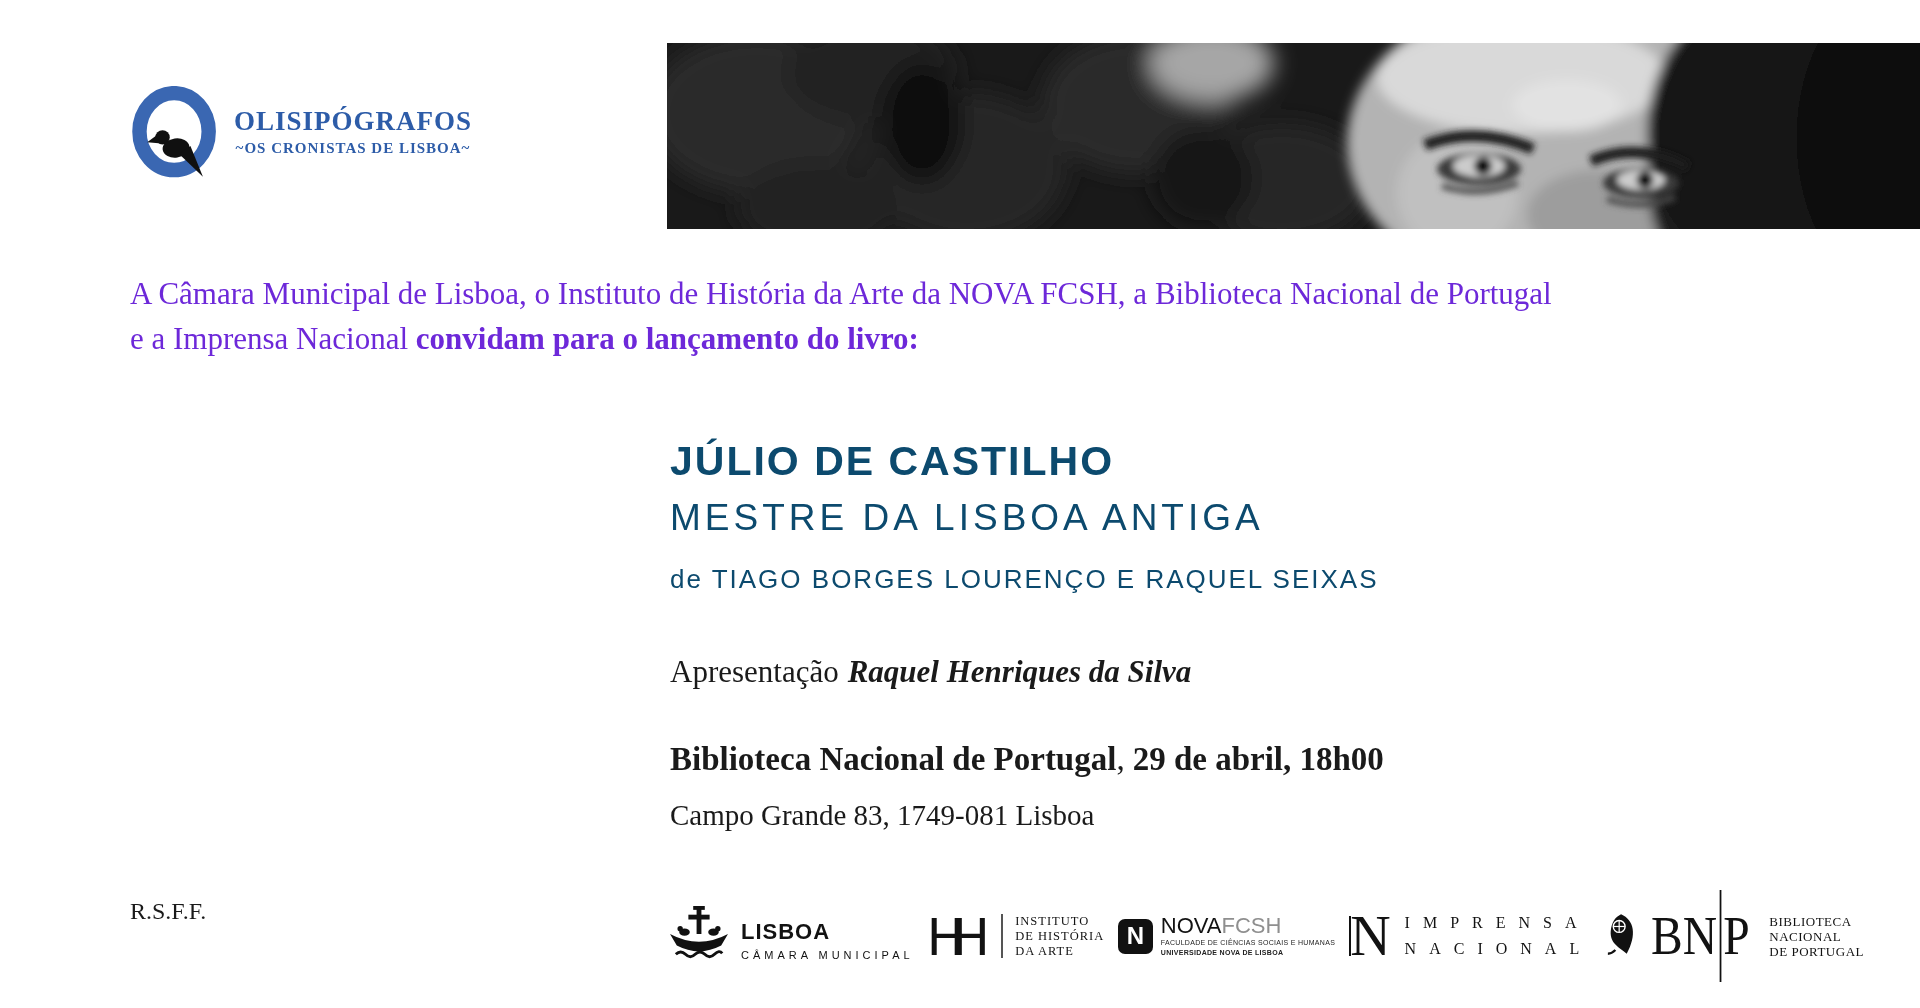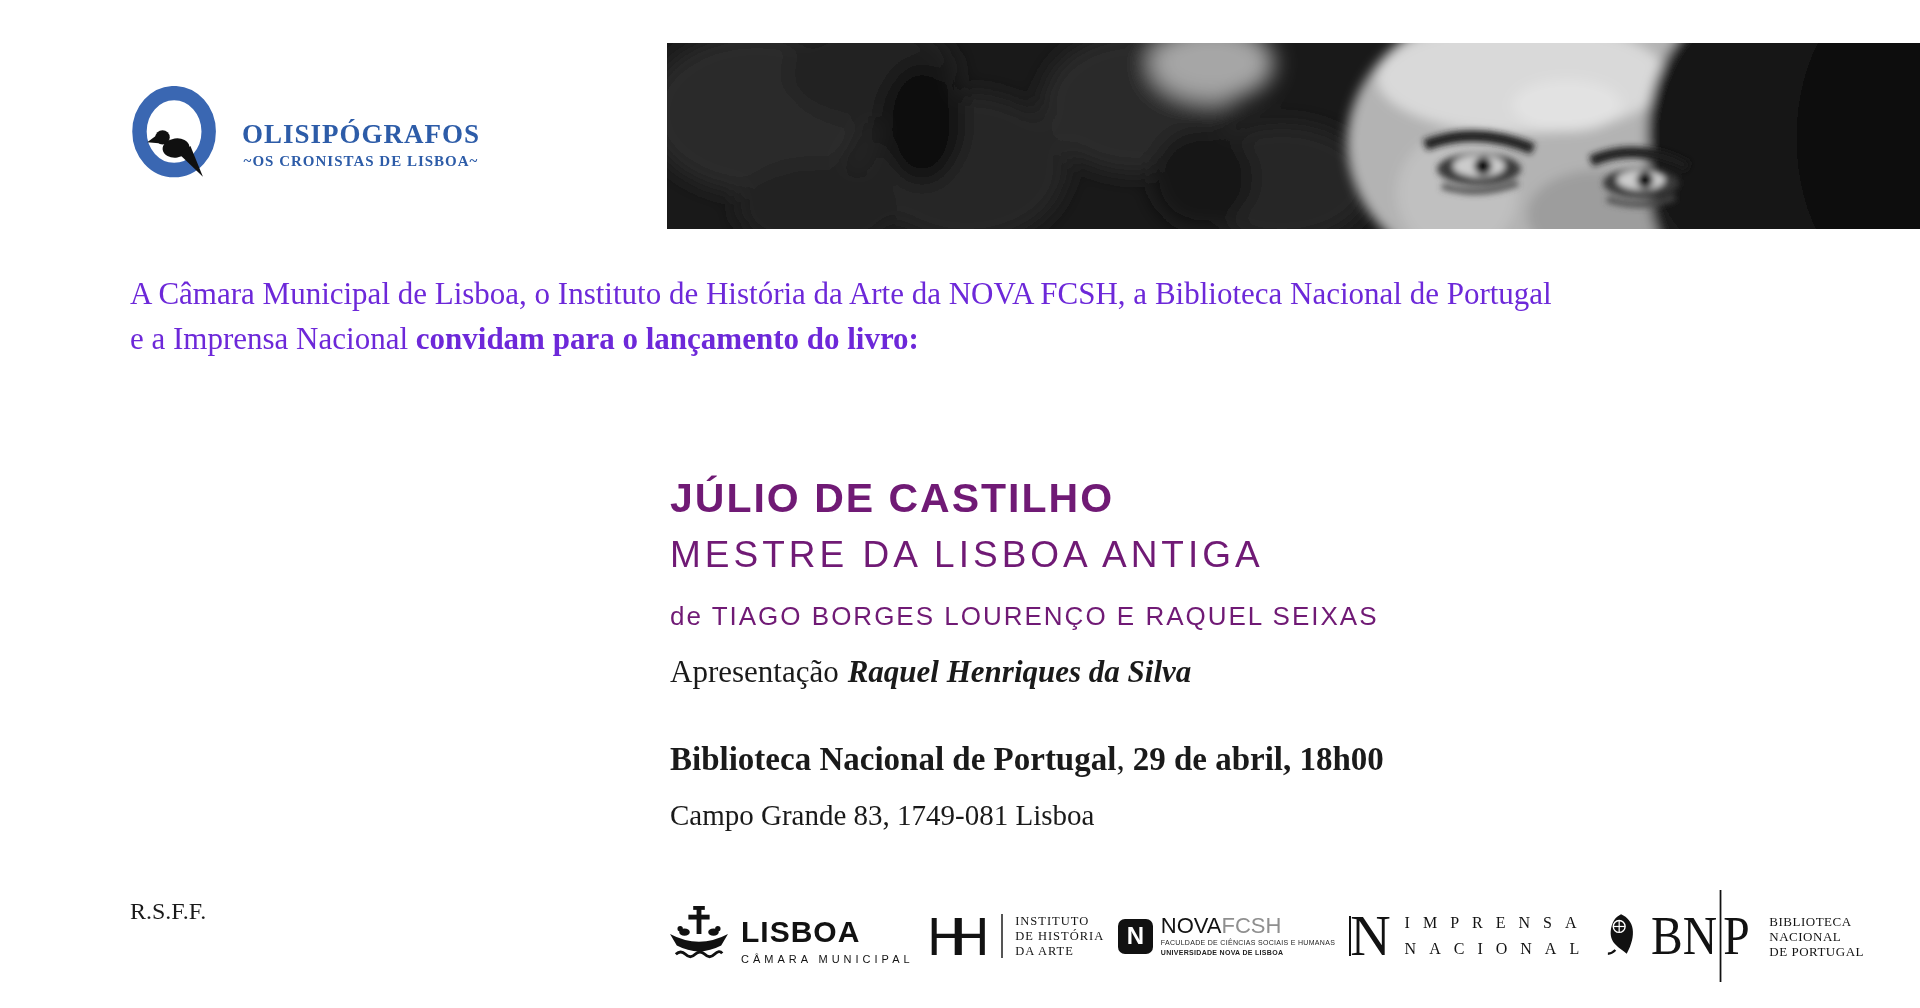--- a/index.html
+++ b/index.html
@@ -9,36 +9,36 @@
     background:#ffffff;
     font-family:"Liberation Serif", serif;
     color:#1a1a1a;
     position:relative;
     overflow:hidden;
   }
   .abs { position:absolute; }
   .nowrap { white-space:nowrap; }
 
   
-  .brand { left:126px; top:86px; display:flex; align-items:center; gap:16px; }
+  .brand { left:126px; top:86px; display:flex; gap:8px; }
   .brand-mark svg { display:block; }
   .brand-text { text-align:center; color:#2d5ca8; margin-top:20px; }
   .brand-name { font-size:27px; font-weight:700; letter-spacing:1px; }
   .brand-tagline { font-size:15px; font-weight:700; letter-spacing:1px; margin-top:3px; }
 
   
   .banner { left:667px; top:43px; width:1253px; height:186px; overflow:hidden; background:#1a1a1a; }
   .banner svg { display:block; width:100%; height:100%; }
 
   
   .intro { left:130px; top:271px; font-size:31px; line-height:45px; color:#6d28d9; }
   .intro b { font-weight:700; }
 
   
-  .title-block { left:670px; top:441px; color:#701a75; font-family:"Liberation Sans", sans-serif;margin-top:37px; }
+  .title-block { left:670px; top:441px; color:#0c4a6e; font-family:"Liberation Sans", sans-serif; }
   .book-title { font-size:41px; font-weight:700; letter-spacing:2px; line-height:1; margin:0 0 17px 0; }
   .book-subtitle { font-size:37px; font-weight:400; letter-spacing:4px; line-height:1; margin:0 0 30px 0; }
   .book-authors { font-size:26px; font-weight:400; letter-spacing:2px; line-height:1; margin:0; }
 
   
   .presentation { left:670px; top:654px; font-size:31px; }
   .presenter { font-weight:700; font-style:italic; margin-left:9px; }
   .venue-line { left:670px; top:741px; font-size:33px; }
   .venue-line b { font-weight:700; }
   .venue-sep { margin-right:8px; }
@@ -47,21 +47,21 @@
   
   .footer-left { left:130px; top:896px; font-size:24px; line-height:31px; }
   .vdiv { display:inline-block; width:2px; height:24px; background:#1a1a1a; margin:0 11px; vertical-align:-4px; }
 
   
   .logo-row { left:668px; top:886px; width:1196px; height:100px;
               display:flex; justify-content:space-between; align-items:center; }
   .logo { display:flex; align-items:center; color:#121212; }
 
   .logo-lisboa { gap:11px; }
-  .lisboa-name { font-family:"Liberation Sans", sans-serif; font-weight:700; font-size:30px; letter-spacing:1px; line-height:1;margin-top:10px; }
+  .lisboa-name { font-family:"Liberation Sans", sans-serif; font-weight:700; font-size:22px; letter-spacing:1px; line-height:1;margin-top:10px; }
   .lisboa-sub { font-family:"Liberation Sans", sans-serif; font-size:11px; letter-spacing:4px; margin-top:6px; }
 
   .logo-iha { gap:12px; }
   .iha-mono { font-family:Liberation Sans, sans-serif; font-size:54px; letter-spacing:-16px; padding-right:16px; line-height:1; }
   .iha-div { width:2px; height:44px; background:#555; }
   .iha-lines { font-family:"Liberation Serif", serif; font-size:12.5px; letter-spacing:1px; line-height:15px; }
 
   .logo-nova { gap:8px; }
   .nova-badge { width:35px; height:35px; background:#111; border-radius:7px; display:flex; align-items:center; justify-content:center;
                 color:#fff; font-family:"Liberation Sans", sans-serif; font-weight:700; font-size:24px; }

